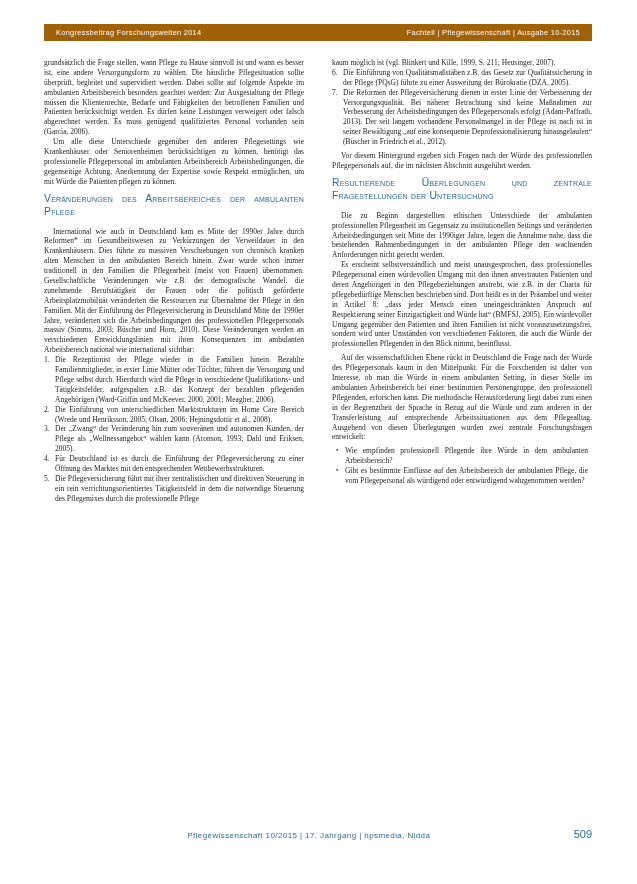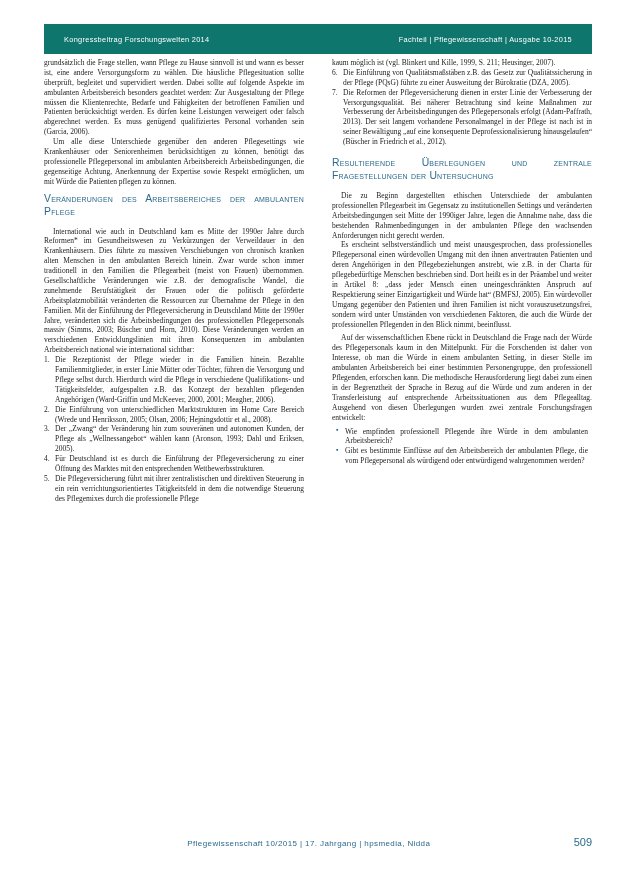--- a/index.html
+++ b/index.html
@@ -19,30 +19,30 @@
     width: 637px;
     height: 884px;
     box-sizing: border-box;
     padding: 0;
   }
   .header-bar {
     position: absolute;
     top: 24px;
     left: 44px;
     width: 548px;
-    height: 30px;
-    background: #0f766e;
+    height: 17px;
+    background: #a16207;
     color: #ffffff;
     font-family: "Liberation Sans", sans-serif;
     font-size: 7.4px;
     letter-spacing: 0.3px;
     display: flex;
     align-items: center;
     box-sizing: border-box;
-    padding: 0 20px;
+    padding: 0 12px;
   }
   .header-left {
     flex: 0 0 auto;
   }
   .header-right {
     margin-left: auto;
     text-align: right;
   }
   .columns {
     position: absolute;
@@ -117,21 +117,21 @@
     content: "\25AA";
     position: absolute;
     left: 0;
     top: -0.5px;
     color: #2b6a8e;
     font-size: 7px;
   }
   .footer {
     position: absolute;
     left: 44px;
-    bottom: 36px;
+    bottom: 44px;
     width: 548px;
     font-family: "Liberation Sans", sans-serif;
     font-size: 8px;
     color: #2b6a8e;
     display: flex;
     align-items: baseline;
     border-top: 0;
   }
   .footer-center {
     flex: 1;
@@ -178,20 +178,21 @@
 
     <div class="col">
       <p class="para">kaum möglich ist (vgl. Blinkert und Kille, 1999, S. 211; Heusinger, 2007).</p>
 
       <ol class="numlist start6">
         <li>Die Einführung von Qualitätsmaßstäben z.B. das Gesetz zur Qualitätssicherung in der Pflege (PQsG) führte zu einer Ausweitung der Bürokratie (DZA, 2005).</li>
         <li>Die Reformen der Pflegeversicherung dienen in erster Linie der Verbesserung der Versorgungsqualität. Bei näherer Betrachtung sind keine Maßnahmen zur Verbesserung der Arbeitsbedingungen des Pflegepersonals erfolgt (Adam-Paffrath, 2013). Der seit langem vorhandene Personalmangel in der Pflege ist nach ist in seiner Bewältigung „auf eine konsequente Deprofessionalisierung hinausgelaufen“ (Büscher in Friedrich et al., 2012).</li>
       </ol>
 
       <div class="gap"></div>
+      <p class="para indent">Vor diesem Hintergrund ergeben sich Fragen nach der Würde des professionellen Pflegepersonals auf, die im nächsten Abschnitt ausgeführt werden.</p>
 
       <div class="section-head">Resultierende Überlegungen und zentrale Fragestellungen der Untersuchung</div>
 
       <p class="para indent">Die zu Beginn dargestellten ethischen Unterschiede der ambulanten professionellen Pflegearbeit im Gegensatz zu institutionellen Settings und veränderten Arbeitsbedingungen seit Mitte der 1990iger Jahre, legen die Annahme nahe, dass die bestehenden Rahmenbedingungen in der ambulanten Pflege den wachsenden Anforderungen nicht gerecht werden.</p>
       <p class="para indent">Es erscheint selbstverständlich und meist unausgesprochen, dass professionelles Pflegepersonal einen würdevollen Umgang mit den ihnen anvertrauten Patienten und deren Angehörigen in den Pflegebeziehungen anstrebt, wie z.B. in der Charta für pflegebedürftige Menschen beschrieben sind. Dort heißt es in der Präambel und weiter in Artikel 8: „dass jeder Mensch einen uneingeschränkten Anspruch auf Respektierung seiner Einzigartigkeit und Würde hat“ (BMFSJ, 2005). Ein würdevoller Umgang gegenüber den Patienten und ihren Familien ist nicht vorauszusetzungsfrei, sondern wird unter Umständen von verschiedenen Faktoren, die auch die Würde der professionellen Pflegenden in den Blick nimmt, beeinflusst.</p>
       <div class="gap"></div>
       <p class="para indent">Auf der wissenschaftlichen Ebene rückt in Deutschland die Frage nach der Würde des Pflegepersonals kaum in den Mittelpunkt. Für die Forschenden ist daher von Interesse, ob man die Würde in einem ambulanten Setting, in dieser Stelle im ambulanten Arbeitsbereich bei einer bestimmten Personengruppe, den professionell Pflegenden, erforschen kann. Die methodische Herausforderung liegt dabei zum einen in der Begrenztheit der Sprache in Bezug auf die Würde und zum anderen in der Transferleistung auf entsprechende Arbeitssituationen aus dem Pflegealltag. Ausgehend von diesen Überlegungen wurden zwei zentrale Forschungsfragen entwickelt:</p>
 
       <ul class="bullets">
         <li>Wie empfinden professionell Pflegende ihre Würde in dem ambulanten Arbeitsbereich?</li>

